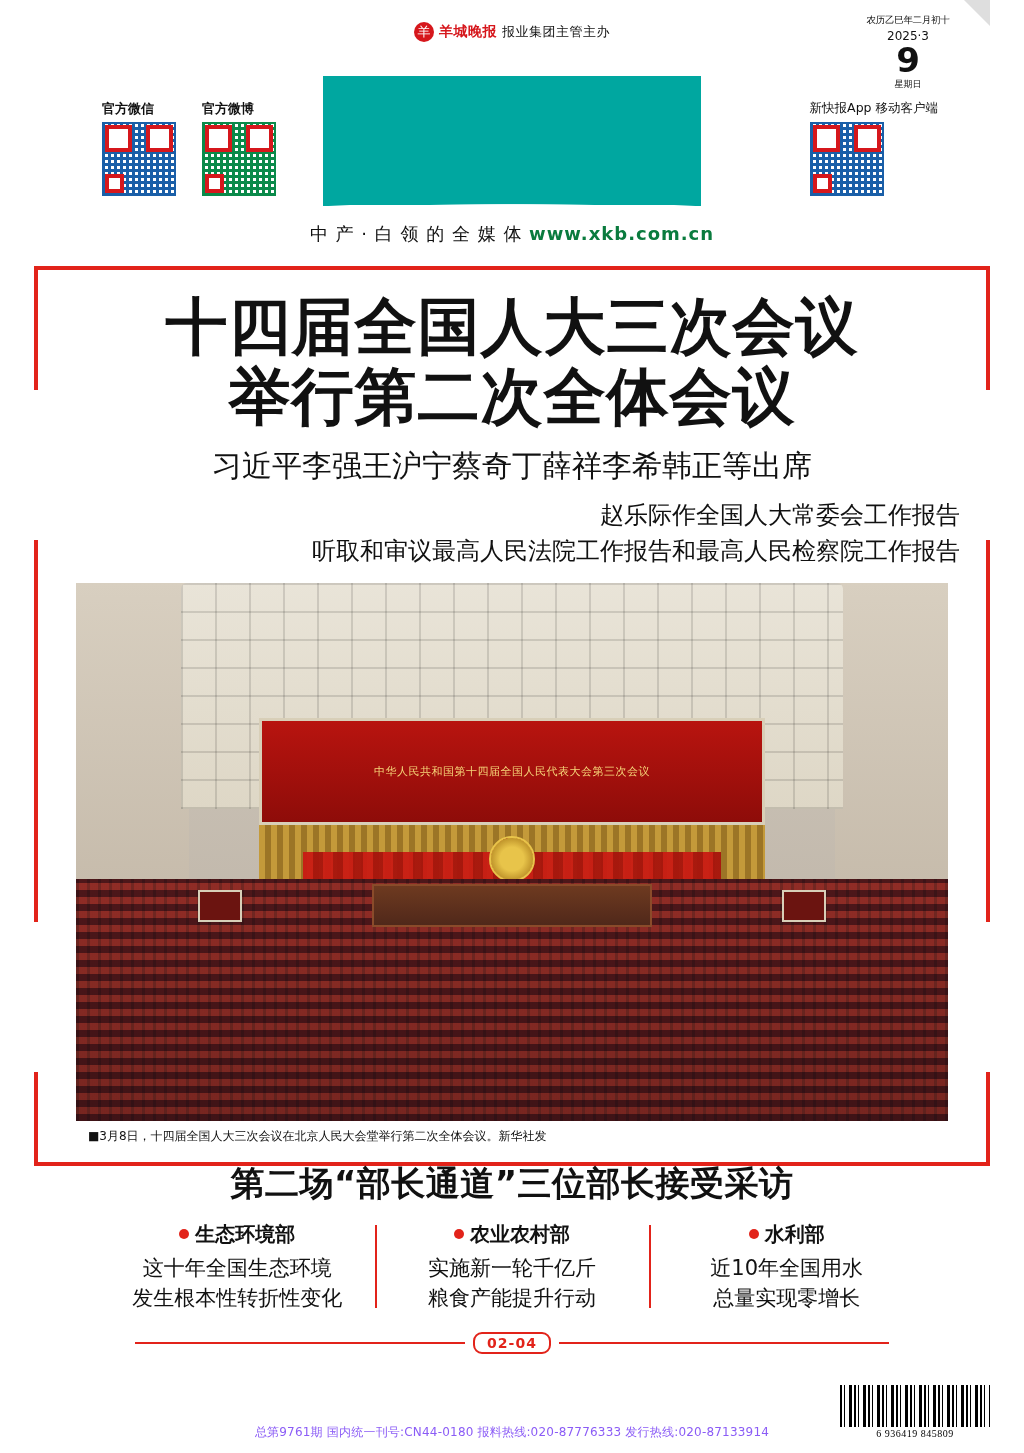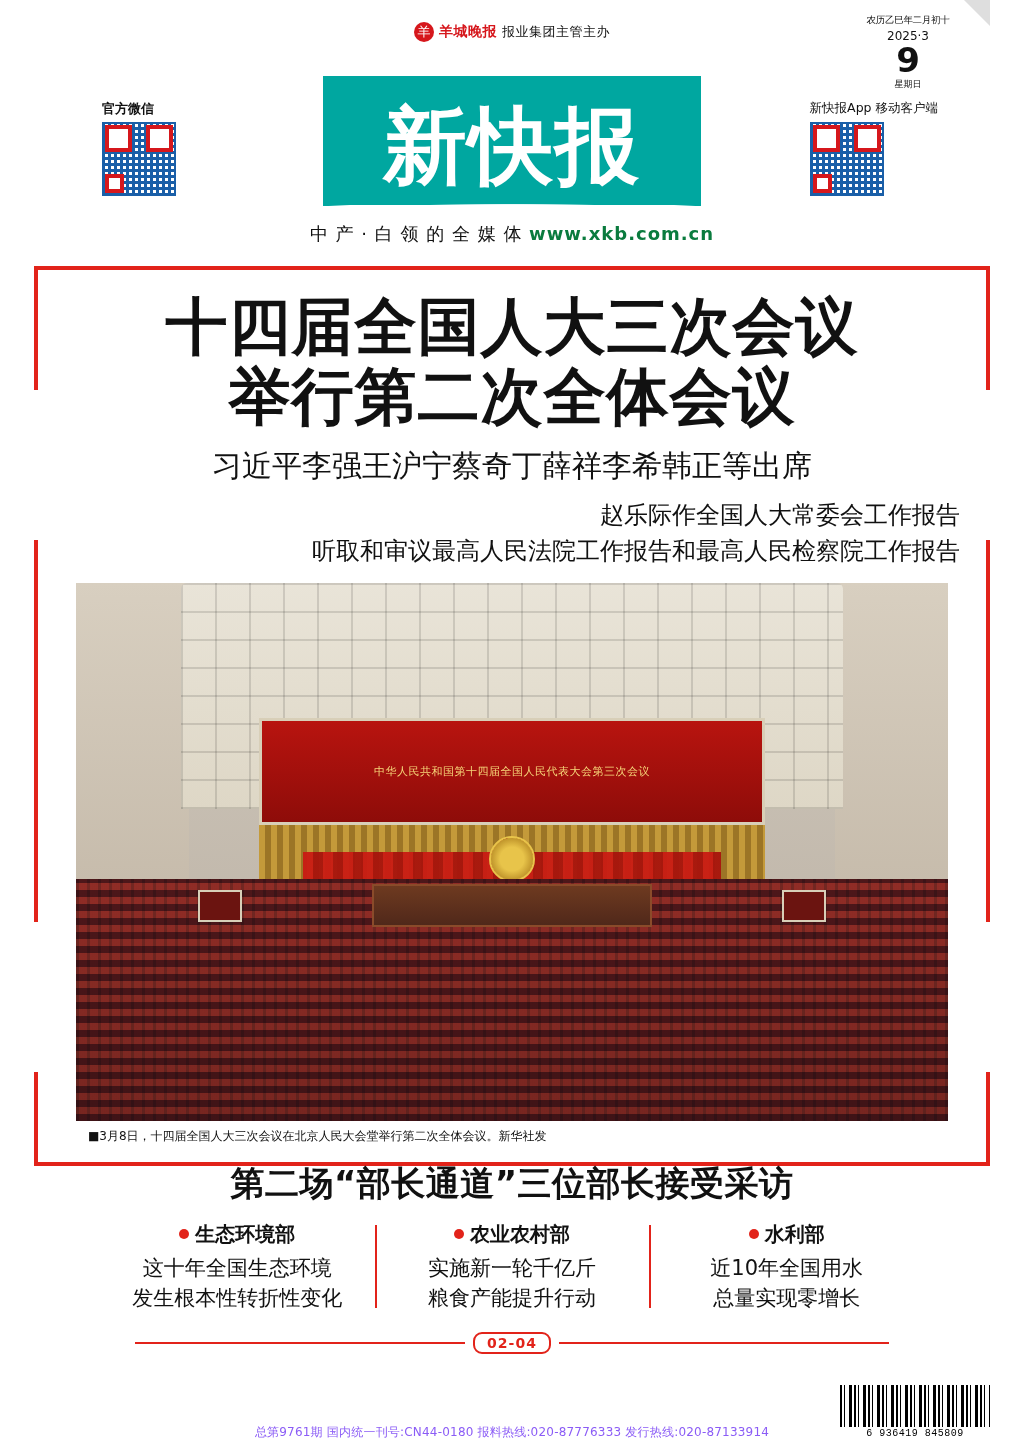--- a/index.html
+++ b/index.html
@@ -237,21 +237,21 @@
   .footer {
     position: absolute; left: 34px; right: 34px; bottom: 12px;
     display:flex; align-items:flex-end; justify-content:center;
   }
   .footer-text { font-size: 12px; color:#8b5cf6; letter-spacing:0.2px; }
   .barcode-wrap { position:absolute; right: 0; bottom: 2px; text-align:center; }
   .barcode {
     width: 150px; height: 42px;
     background: repeating-linear-gradient(90deg,#000 0 2px,#fff 2px 4px,#000 4px 5px,#fff 5px 9px,#000 9px 12px,#fff 12px 14px);
   }
-  .barcode-num { font-size: 10px; font-family:Liberation Mono, monospace; margin-top: 1px; letter-spacing: 0.5px;}
+  .barcode-num { font-size: 10px; font-family:Liberation Serif, serif; margin-top: 1px; letter-spacing: 0.5px;}
 </style>
 </head>
 <body>
 
 <div class="page">
 
   <div class="top-strip">
     <div class="yc-logo">
       <span class="yc-mark">羊</span>
       <span class="yc-red">羊城晚报</span>
@@ -267,24 +267,29 @@
   </div>
 
   <div class="masthead">
     <div class="qr-pair">
       <div class="qr-item">
         <div class="qr-label">官方微信</div>
         <div class="qr">
             <i class="fp3"></i>
           </div>
       </div>
+      <div class="qr-item">
+        <div class="qr-label">官方微博</div>
+        <div class="qr green">
+            <i class="fp3"></i>
+          </div>
+      </div>
     </div>
 
     <div class="logo-box">
-      <div class="logo-text">新快报</div>
       <div class="logo-curve"></div>
     </div>
 
     <div class="slogan">
       <span>中 产 · 白 领 的 全 媒 体 </span><span class="url">www.xkb.com.cn</span>
     </div>
 
     <div class="app-block">
       <div class="app-label">新快报App 移动客户端</div>
       <div class="qr">

